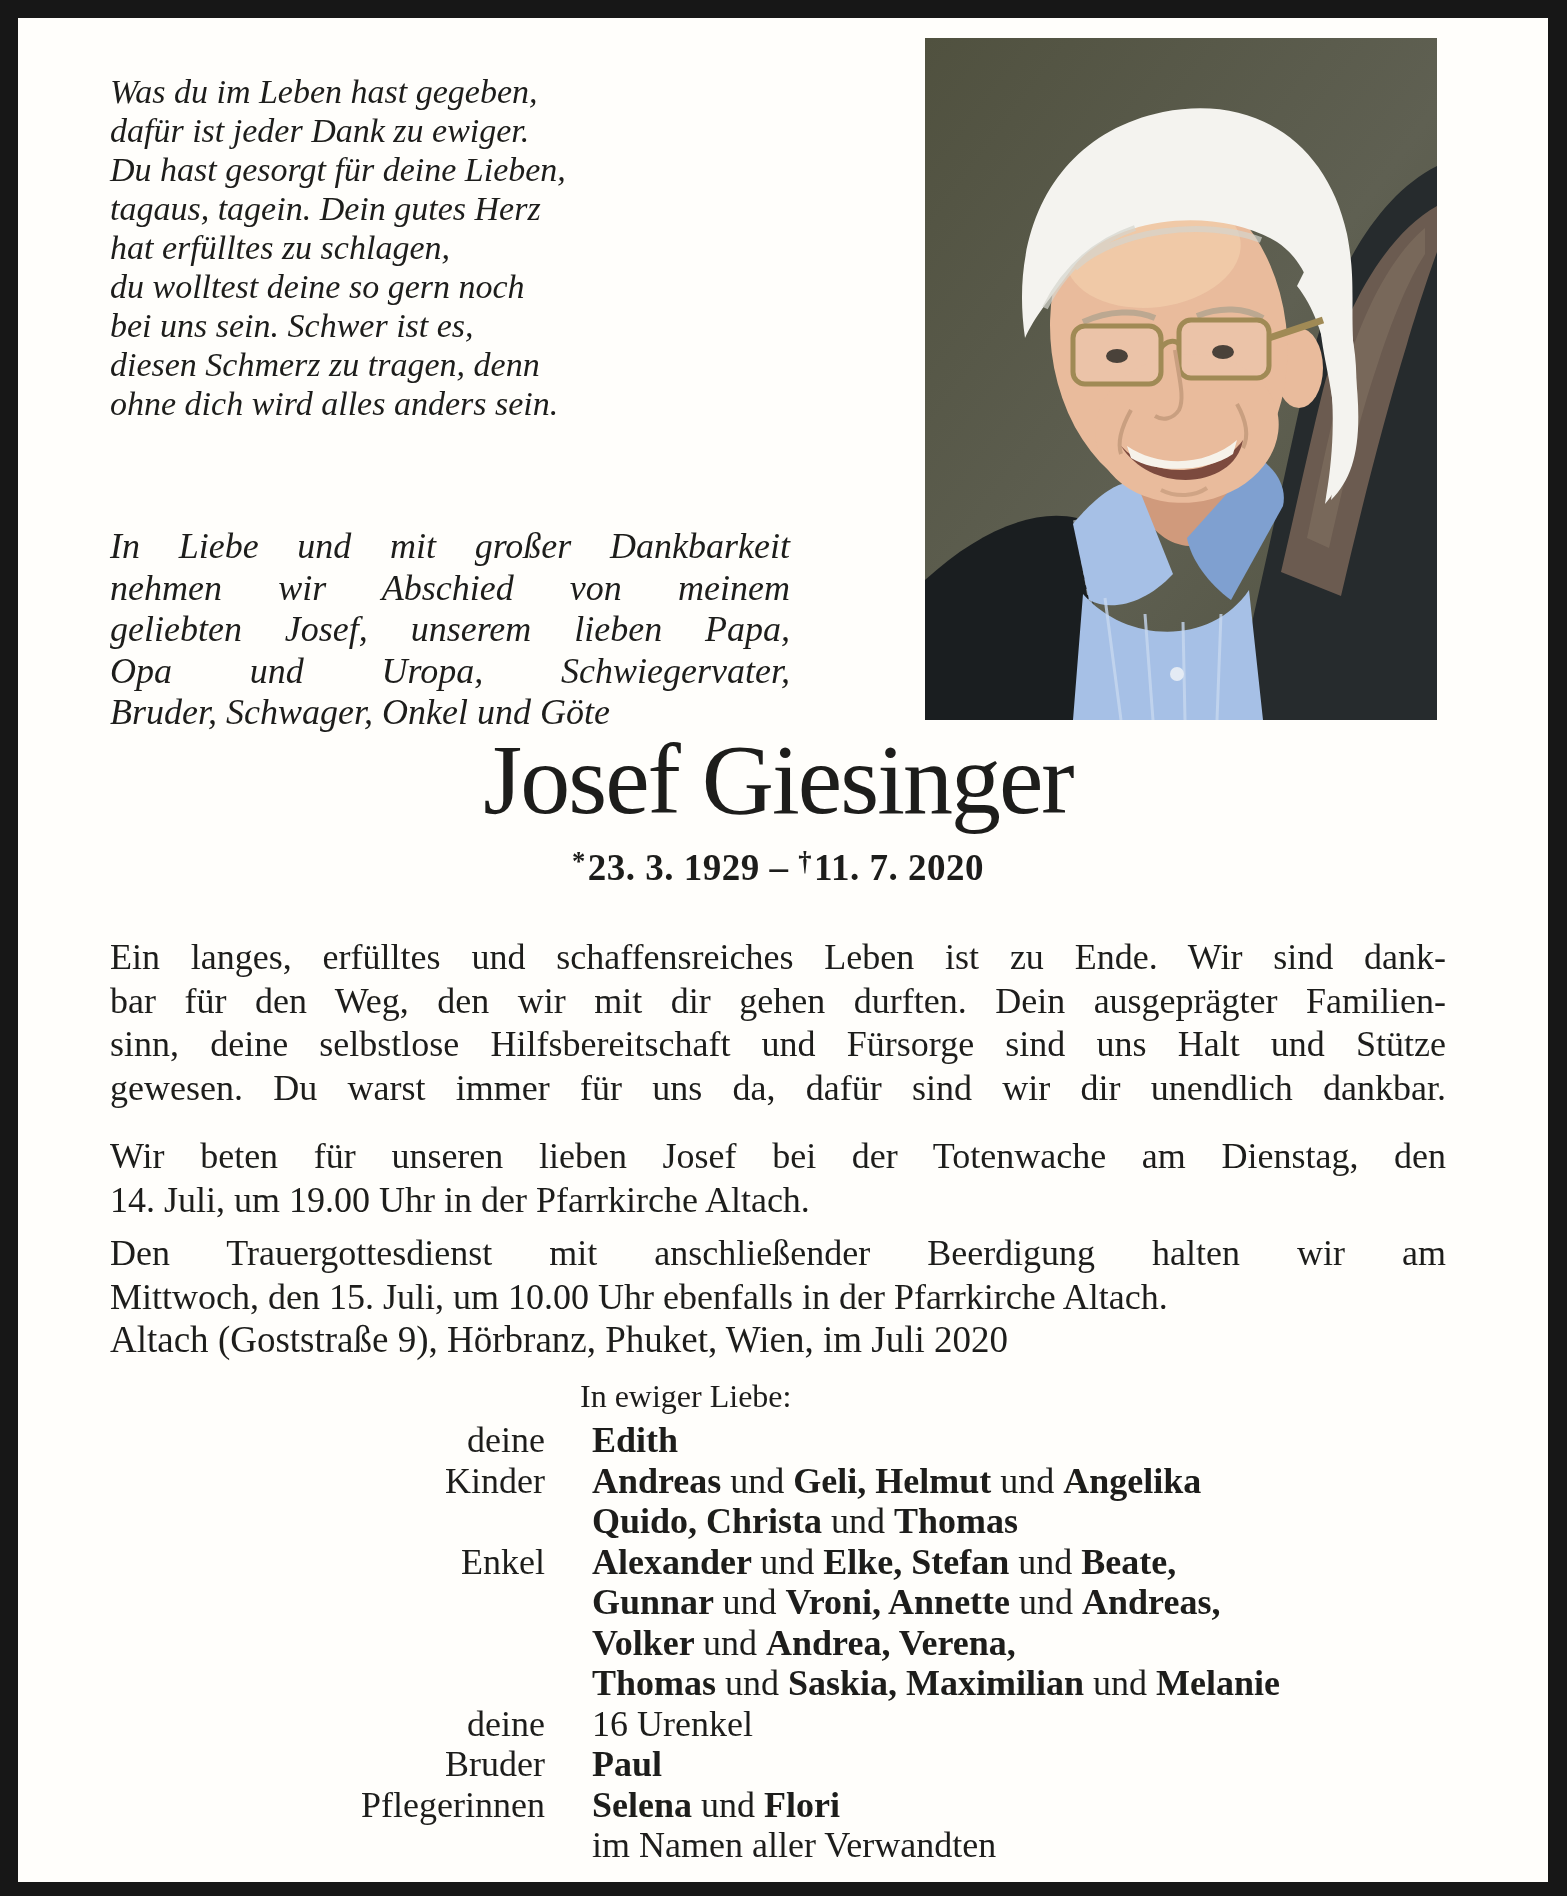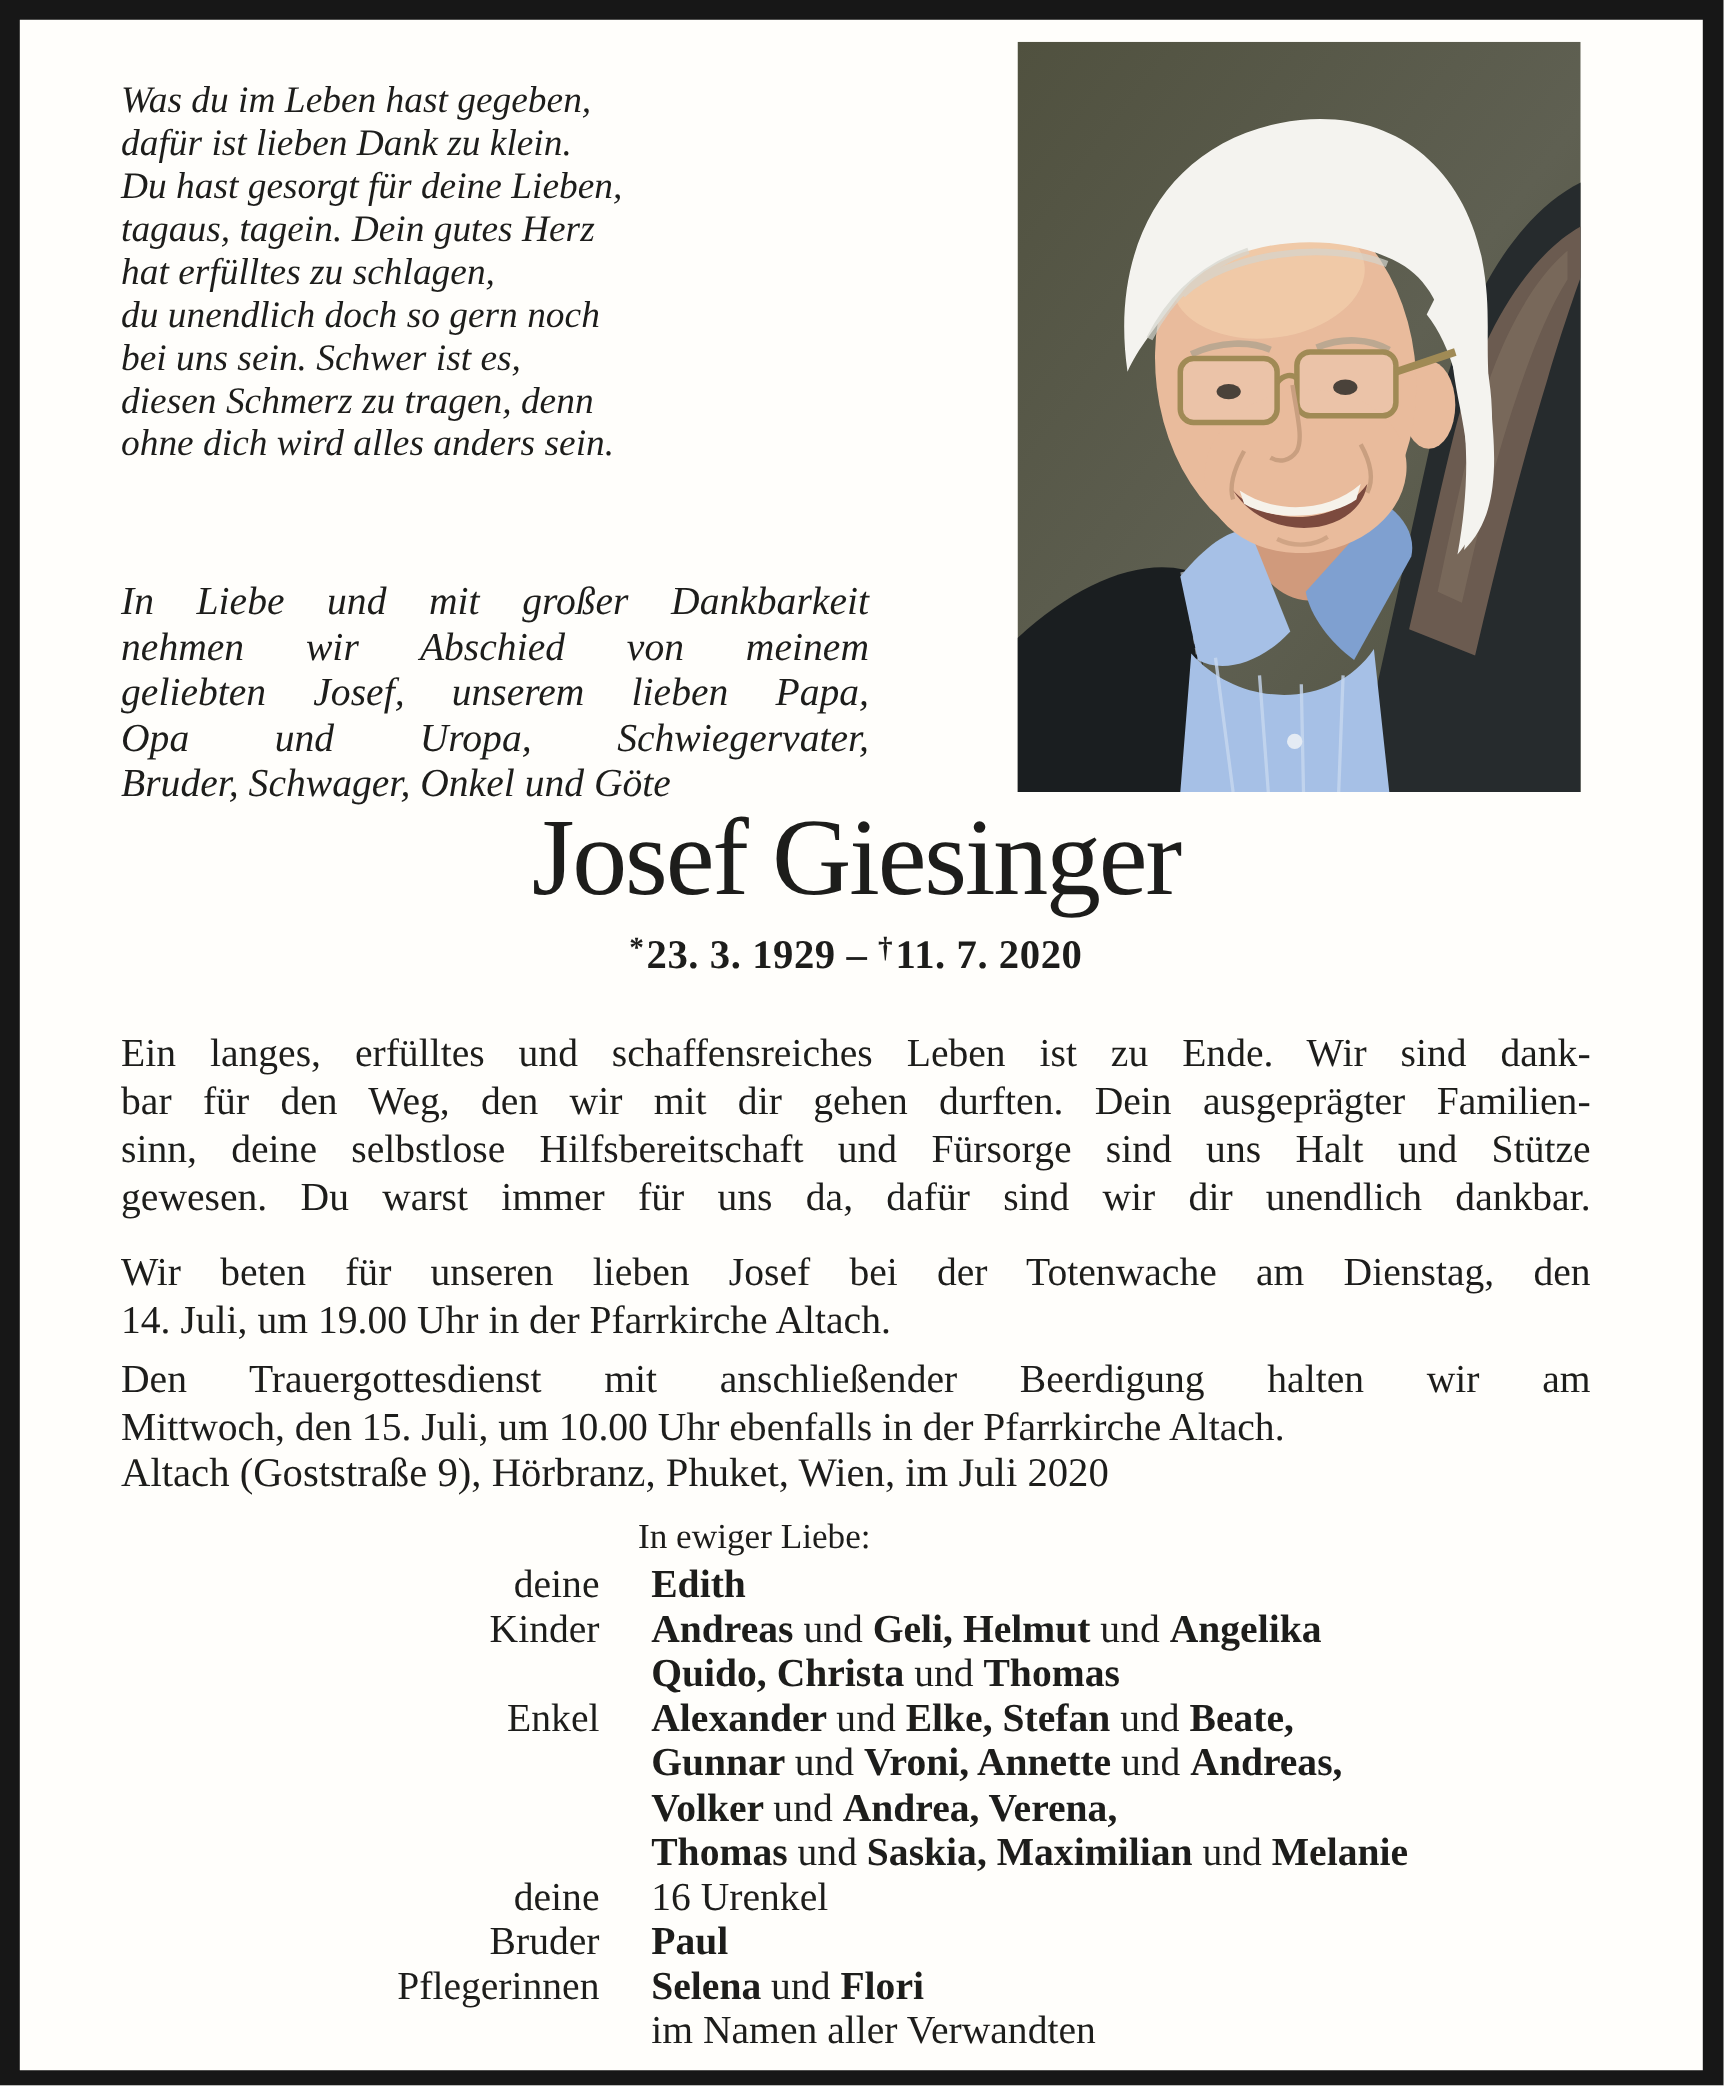--- a/index.html
+++ b/index.html
@@ -49,25 +49,25 @@
   .family-value{flex:1;}
   .family-value .b{font-weight:700;}
 </style>
 </head>
 <body>
 
 <div class="sheet">
 
   <div class="abs poem">
       <div class="ln">Was du im Leben hast gegeben,</div>
-      <div class="ln">dafür ist lieben Dank zu klein.</div>
+      <div class="ln">dafür ist jeder Dank zu ewiger.</div>
       <div class="ln">Du hast gesorgt für deine Lieben,</div>
       <div class="ln">tagaus, tagein. Dein gutes Herz</div>
       <div class="ln">hat erfülltes zu schlagen,</div>
-      <div class="ln">du unendlich doch so gern noch</div>
+      <div class="ln">du wolltest deine so gern noch</div>
       <div class="ln">bei uns sein. Schwer ist es,</div>
       <div class="ln">diesen Schmerz zu tragen, denn</div>
       <div class="ln">ohne dich wird alles anders sein.</div>
     </div>
 
   <div class="abs photo">
     <svg viewBox="0 0 512 682" preserveAspectRatio="none">
       <defs>
         <linearGradient id="bgGrad" x1="0" y1="0" x2="1" y2="1">
           <stop offset="0" stop-color="var(--photo-bg-dark)"></stop>

